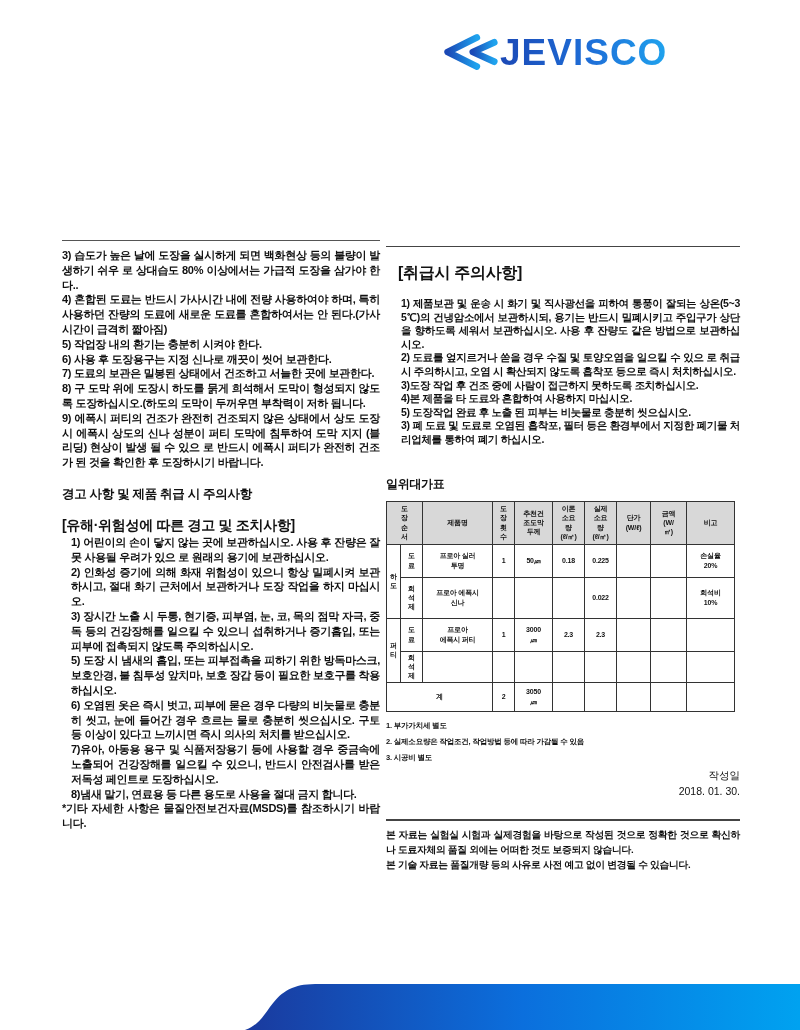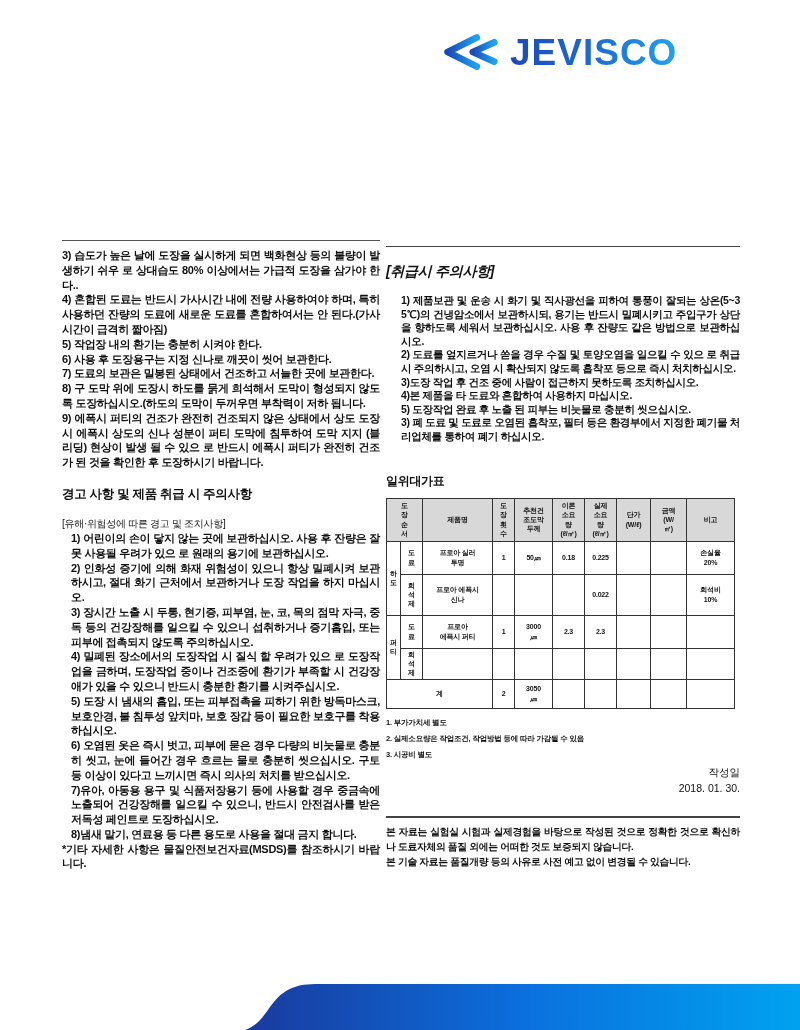--- a/index.html
+++ b/index.html
@@ -1,35 +1,35 @@
 <!DOCTYPE html>
 <html><head>
 <meta charset="utf-8">
 <style>
   html,body{margin:0;padding:0;background:#ffffff;}
   body{font-family:"Liberation Sans",sans-serif;color:#111;}
   .page{position:relative;width:800px;height:1030px;background:#fff;overflow:hidden;margin:0 auto;}
 
   
-  .logo{position:absolute;top:28px;left:438px;width:330px;height:48px;display:flex;align-items:center;gap:10px;}
+  .logo{position:absolute;top:28px;left:438px;width:330px;height:48px;display:flex;align-items:center;}
   .logo-text{font-size:37px;font-weight:800;letter-spacing:1px;line-height:1;
     background:linear-gradient(90deg,#1b49b6 0%,#1e6fd8 55%,#1fa3ee 100%);
     -webkit-background-clip:text;background-clip:text;color:transparent;}
 
   
   .col-left{position:absolute;left:62px;top:240px;width:318px;border-top:1.5px solid #555;padding-top:7px;}
   .col-right{position:absolute;left:386px;top:246px;width:354px;border-top:1.5px solid #444;padding-top:4px;}
 
   .body-p{margin:0;font-size:11px;line-height:14.8px;font-weight:700;text-align:justify;letter-spacing:-0.3px;word-break:break-all;}
   .warn-h{margin:16px 0 0 0;font-size:12.5px;font-weight:800;letter-spacing:-0.3px;}
-  .sub-h{margin:14px 0 0 0;font-size:10px;font-weight:400;letter-spacing:-0.3px;}
+  .sub-h{margin:14px 0 0 0;font-size:14px;font-weight:700;letter-spacing:-0.3px;}
   .hz{padding-left:9px;}
   .nopad{padding-left:0;}
 
-  .hand-h{margin:12px 0 0 0;font-size:14px;font-weight:800;letter-spacing:-0.3px;font-style:italic;}
+  .hand-h{margin:12px 0 0 12px;font-size:16px;font-weight:800;letter-spacing:-0.3px;}
   .hand-items{margin-top:13px;padding-left:15px;}
   .hand-items .body-p{font-size:10.5px;line-height:13.6px;}
 
   .tbl-h{margin:29px 0 0 0;font-size:12px;font-weight:800;letter-spacing:-0.3px;}
   table.price{border-collapse:collapse;width:348px;margin-top:8px;table-layout:fixed;}
   table.price th,table.price td{border:1px solid #333;font-size:7px;font-weight:700;text-align:center;
     vertical-align:middle;padding:1px;line-height:1.3;white-space:pre-line;overflow:hidden;letter-spacing:-0.2px;}
   table.price{border:1.5px solid #222;}
   table.price th{background:#d8d8d8;height:40px;}
   td.vcell{word-break:break-all;}
@@ -78,21 +78,20 @@
     <p class="body-p">7) 도료의 보관은 밀봉된 상태에서 건조하고 서늘한 곳에 보관한다.</p>
     <p class="body-p">8) 구 도막 위에 도장시 하도를 묽게 희석해서 도막이 형성되지 않도록 도장하십시오.(하도의 도막이 두꺼우면 부착력이 저하 됩니다.</p>
     <p class="body-p">9) 에폭시 퍼티의 건조가 완전히 건조되지 않은 상태에서 상도 도장시 에폭시 상도의 신나 성분이 퍼티 도막에 침투하여 도막 지지 (블리딩) 현상이 발생 될 수 있으  로 반드시 에폭시 퍼티가 완전히 건조가 된 것을 확인한 후 도장하시기 바랍니다.</p>
 
     <p class="warn-h">경고 사항 및 제품 취급 시 주의사항</p>
     <p class="sub-h">[유해·위험성에 따른 경고 및 조치사항]</p>
 
     <p class="body-p hz">1) 어린이의 손이 닿지 않는 곳에 보관하십시오. 사용 후 잔량은 잘못 사용될 우려가 있으  로 원래의 용기에 보관하십시오.</p>
     <p class="body-p hz">2) 인화성 증기에 의해 화재 위험성이 있으니 항상 밀폐시켜 보관하시고, 절대 화기 근처에서 보관하거나 도장 작업을 하지 마십시오.</p>
     <p class="body-p hz">3) 장시간 노출 시 두통, 현기증, 피부염, 눈, 코, 목의 점막 자극, 중독 등의 건강장해를 일으킬 수 있으니 섭취하거나 증기흡입, 또는 피부에 접촉되지 않도록 주의하십시오.</p>
-    <p class="body-p hz">4) 밀폐된 장소에서의 도장작업 시 질식 할 우려가 있으  로 도장작업을 금하며, 도장작업 중이나 건조중에 환기가 부족할 시 건강장애가 있을 수 있으니 반드시 충분한 환기를 시켜주십시오.</p>
     <p class="body-p hz">5) 도장 시 냄새의 흡입, 또는 피부접촉을 피하기 위한 방독마스크, 보호안경, 불 침투성 앞치마, 보호 장갑 등이 필요한 보호구를 착용하십시오.</p>
     <p class="body-p hz">6) 오염된 옷은 즉시 벗고, 피부에 묻은 경우 다량의 비눗물로 충분히 씻고, 눈에 들어간 경우 흐르는 물로 충분히 씻으십시오. 구토 등 이상이 있다고 느끼시면 즉시 의사의 처치를 받으십시오.</p>
     <p class="body-p hz">7)유아, 아동용 용구 및 식품저장용기 등에 사용할 경우 중금속에 노출되어 건강장해를 일으킬 수 있으니, 반드시 안전검사를 받은 저독성 페인트로 도장하십시오.</p>
     <p class="body-p hz">8)냄새 맡기, 연료용 등 다른 용도로 사용을 절대 금지 합니다.</p>
     <p class="body-p nopad">*기타  자세한  사항은  물질안전보건자료(MSDS)를  참조하시기 바랍니다.</p>
   </div>
 
   <div class="col-right">
     <p class="hand-h">[취급시 주의사항]</p>
 

